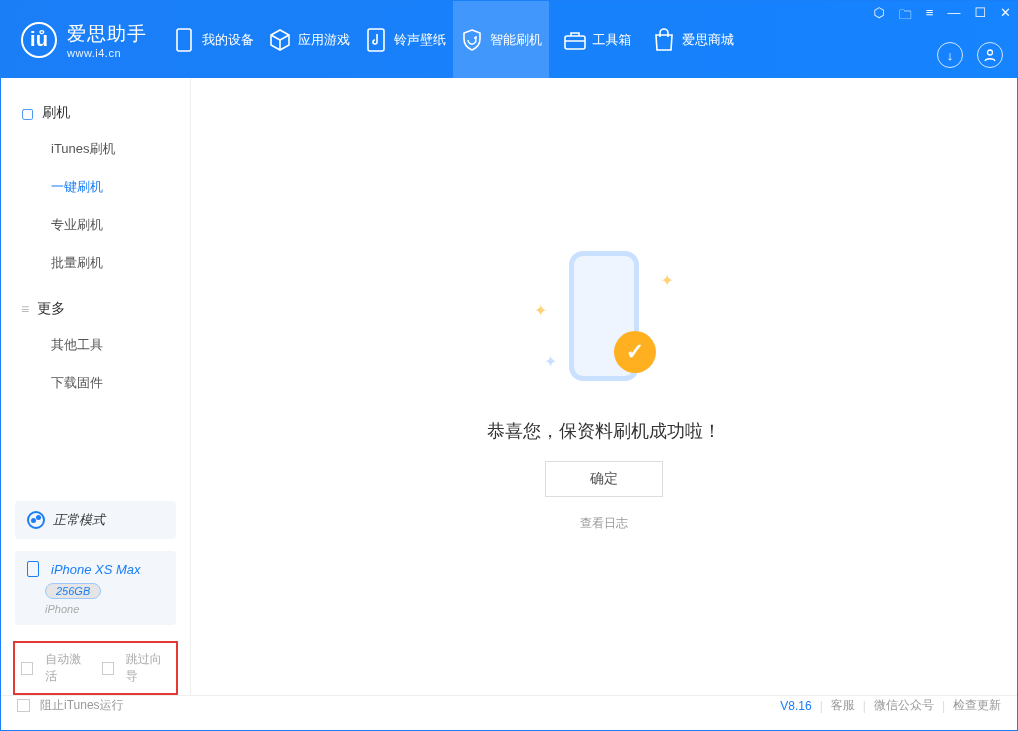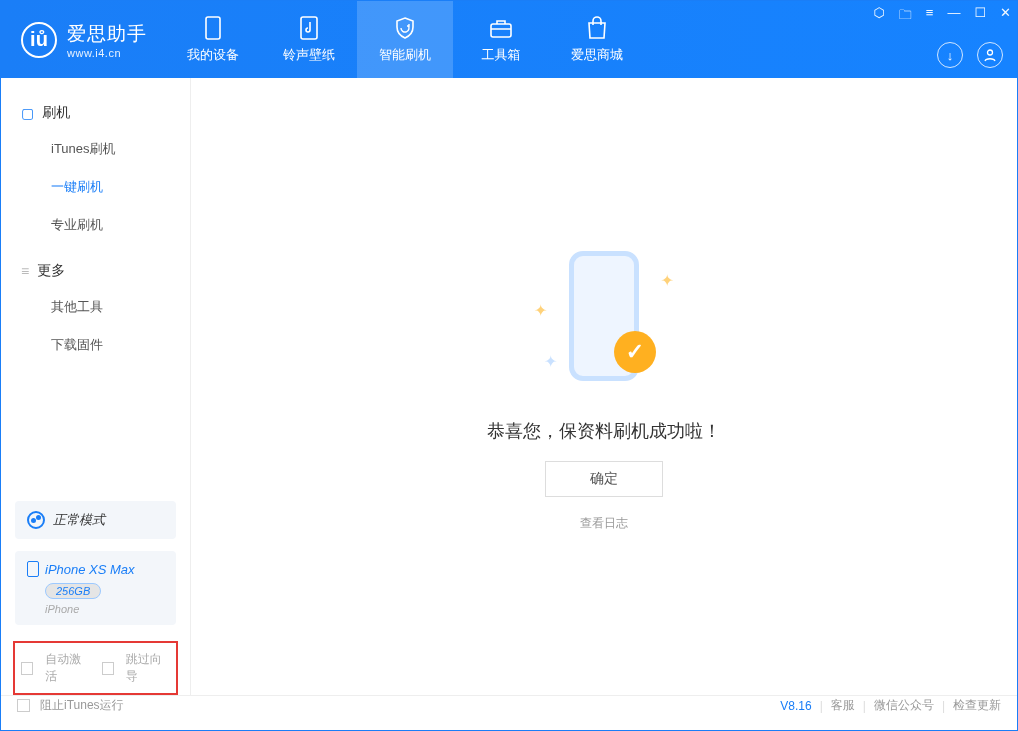--- a/index.html
+++ b/index.html
@@ -4,41 +4,41 @@
 <style>
 * { margin: 0; padding: 0; box-sizing: border-box; font-family: "Microsoft YaHei", Arial, sans-serif; }
 body { background: #fff; width: 1018px; height: 731px; overflow: hidden; border: 1px solid #1a7ef7; }
 
 .header { height: 77px; background: linear-gradient(to right, #1a7ef7, #1683ff); display: flex; align-items: stretch; color: #fff; position: relative; }
 .logo-block { display: flex; align-items: center; padding: 0 18px 0 20px; }
 .logo-circle { width: 36px; height: 36px; border: 2.5px solid #fff; border-radius: 50%; display: flex; align-items: center; justify-content: center; font-size: 20px; font-weight: bold; margin-right: 10px; }
 .app-name { font-size: 19px; font-weight: 500; letter-spacing: 1px; }
 .app-url { font-size: 11px; opacity: .9; letter-spacing: .5px; }
 .tabs { display: flex; }
-.tab { width: 96px; display: flex; flex-direction: column; align-items: center; justify-content: center; cursor: pointer; font-size: 13px; gap: 6px; }
+.tab { width: 96px; display: flex; flex-direction: row; align-items: center; justify-content: center; cursor: pointer; font-size: 13px; gap: 6px; }
 .tab.active { background: rgba(255,255,255,.18); }
 .tab-icon { width: 24px; height: 24px; display: flex; align-items: center; justify-content: center; }
 .win-ctrls { position: absolute; right: 6px; top: 4px; display: flex; gap: 14px; font-size: 13px; color: #fff; opacity: .95; }
 .win-ctrls span { cursor: pointer; }
 .user-ctrls { position: absolute; right: 14px; bottom: 10px; display: flex; gap: 14px; }
 .circ-btn { width: 26px; height: 26px; border: 1.5px solid rgba(255,255,255,.8); border-radius: 50%; display: flex; align-items: center; justify-content: center; cursor: pointer; font-size: 13px;}
 
 .body { display: flex; height: 617px; }
 .sidebar { width: 190px; background: #fff; border-right: 1px solid #eee; padding-top: 18px; display:flex; flex-direction:column;}
 .group-hdr { display: flex; align-items: center; gap: 8px; padding: 8px 20px; font-size: 14px; color: #333; font-weight:500;}
 .group-hdr .hi { color:#1a7ef7; font-size:14px;}
 .sb-item { padding: 10px 20px 10px 50px; font-size: 13px; color: #555; cursor: pointer; }
 .sb-item.active { color: #1a7ef7; }
 .sb-spacer { flex: 1; }
 .mode-card, .device-card { margin: 6px 14px; background: #f3f6fa; border-radius: 4px; padding: 10px 12px; font-size: 13px; font-style: italic; }
 .mode-card { display:flex; align-items:center; gap:8px; color:#333;}
 .mode-ic{ width:18px;height:18px;border:2px solid #1a7ef7;border-radius:50%;position:relative;}
 .mode-ic::after{content:"";width:5px;height:5px;background:#1a7ef7;border-radius:50%;position:absolute;left:2px;top:5px;}
 .mode-ic::before{content:"";width:5px;height:5px;background:#1a7ef7;border-radius:50%;position:absolute;right:2px;top:2px;}
-.device-card .dn{color:#1a7ef7;font-weight:500;display:flex;align-items:flex-end;gap:6px;}
+.device-card .dn{color:#1a7ef7;font-weight:500;display:flex;align-items:flex-end;gap:12px;}
 .phone-ic{width:12px;height:16px;border:1.5px solid #1a7ef7;border-radius:2px;position:relative;}
 .cap-badge { display:inline-block; margin-top:6px; margin-left:18px; font-size:11px; color:#1a7ef7; border:1px solid #9cc9ff; background:#e5e5e5; border-radius:10px; padding:1px 10px;}
 .dev-type{ font-size:11px; color:#aaa; margin-left:18px; margin-top:4px;}
 .opt-row { margin: 10px 12px 0 12px; border:2px solid #e53935; padding:8px 6px; display:flex; gap:12px; font-size:12px; color:#aaa; align-items:center;}
 .chk { width:13px; height:13px; border:1px solid #ccc; display:inline-block; }
 
 .main { flex:1; background:#fff; display:flex; flex-direction:column; align-items:center; justify-content:center; gap:18px; position:relative;}
 .illus { width:140px; height:160px; position:relative; }
 .phone-glow{position:absolute;left:35px;top:10px;width:70px;height:130px;border:5px solid #c9e1ff;border-radius:14px;background:#eef5ff;}
 .badge-ok{position:absolute;right:18px;bottom:28px;width:42px;height:42px;background:#ffb020;border-radius:50%;display:flex;align-items:center;justify-content:center;color:#fff;font-size:22px;font-weight:bold;}
@@ -70,20 +70,29 @@
     <div class="tab">
       <span class="tab-icon">
           <svg width="20" height="24" viewBox="0 0 20 24">
             <rect x="3" y="1" width="14" height="22" rx="2" fill="none" stroke="#fff" stroke-width="1.6"></rect>
           </svg>
         </span>
       <span>我的设备</span>
     </div>
     <div class="tab">
       <span class="tab-icon">
+          <svg width="24" height="24" viewBox="0 0 24 24">
+            <path d="M12 2l9 5v10l-9 5-9-5V7z" fill="none" stroke="#fff" stroke-width="1.6"></path>
+            <path d="M3 7l9 5 9-5M12 12v10" stroke="#fff" stroke-width="1.6" fill="none"></path>
+          </svg>
+        </span>
+      <span>应用游戏</span>
+    </div>
+    <div class="tab">
+      <span class="tab-icon">
           <svg width="20" height="24" viewBox="0 0 20 24">
             <rect x="2" y="1" width="16" height="22" rx="2" fill="none" stroke="#fff" stroke-width="1.6"></rect>
             <path d="M11 6v8a2 2 0 11-2-2" fill="none" stroke="#fff" stroke-width="1.6"></path>
           </svg>
         </span>
       <span>铃声壁纸</span>
     </div>
     <div class="tab active">
       <span class="tab-icon">
           <svg width="24" height="24" viewBox="0 0 24 24">
@@ -133,20 +142,21 @@
 
 <div class="body">
   <div class="sidebar">
     <div class="group-hdr">
       <span class="hi">▢</span>
       <span>刷机</span>
     </div>
     <div class="sb-item">iTunes刷机</div>
     <div class="sb-item active">一键刷机</div>
     <div class="sb-item">专业刷机</div>
+    <div class="sb-item">批量刷机</div>
 
     <div class="group-hdr" style="margin-top:10px;">
       <span style="color:#bbb">≡</span>
       <span>更多</span>
     </div>
     <div class="sb-item">其他工具</div>
     <div class="sb-item">下载固件</div>
 
     <div class="sb-spacer"></div>
 

